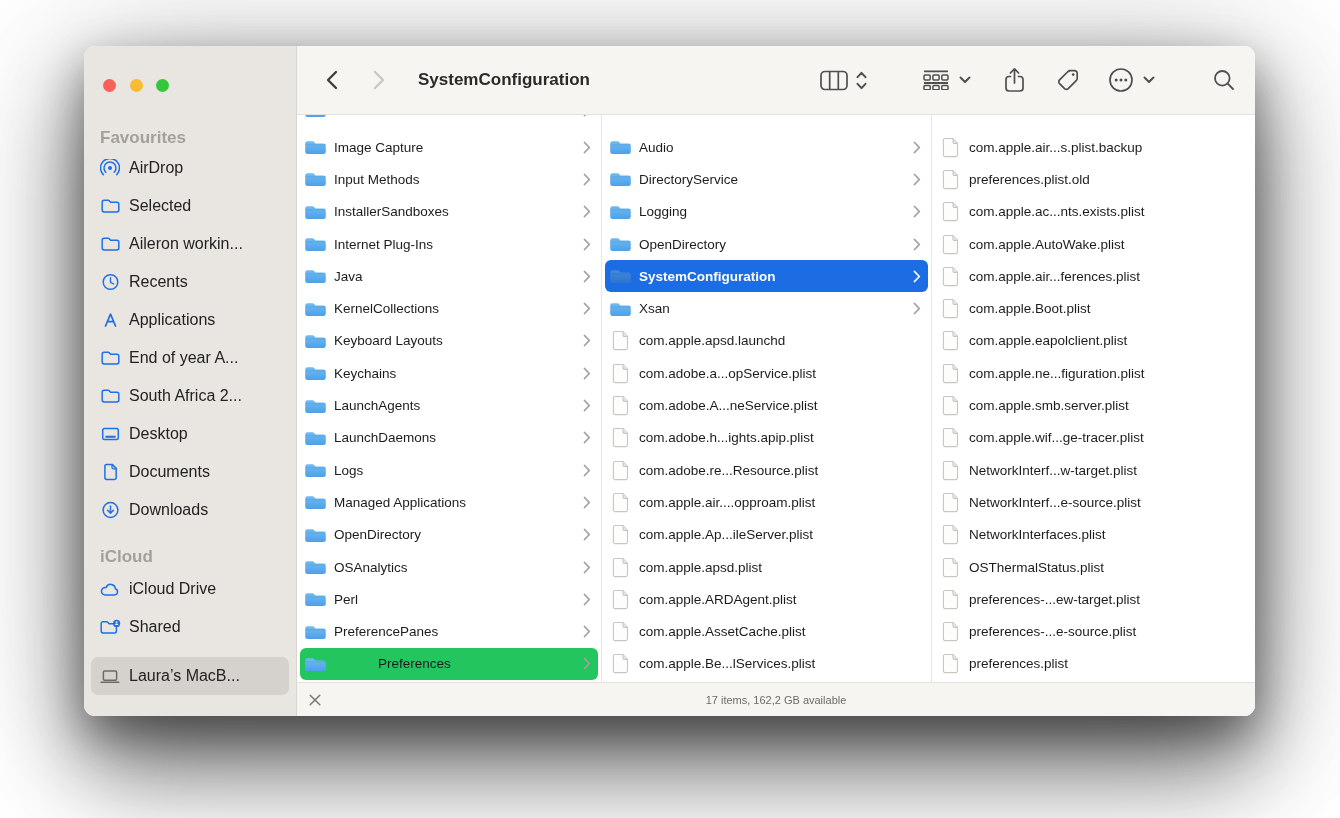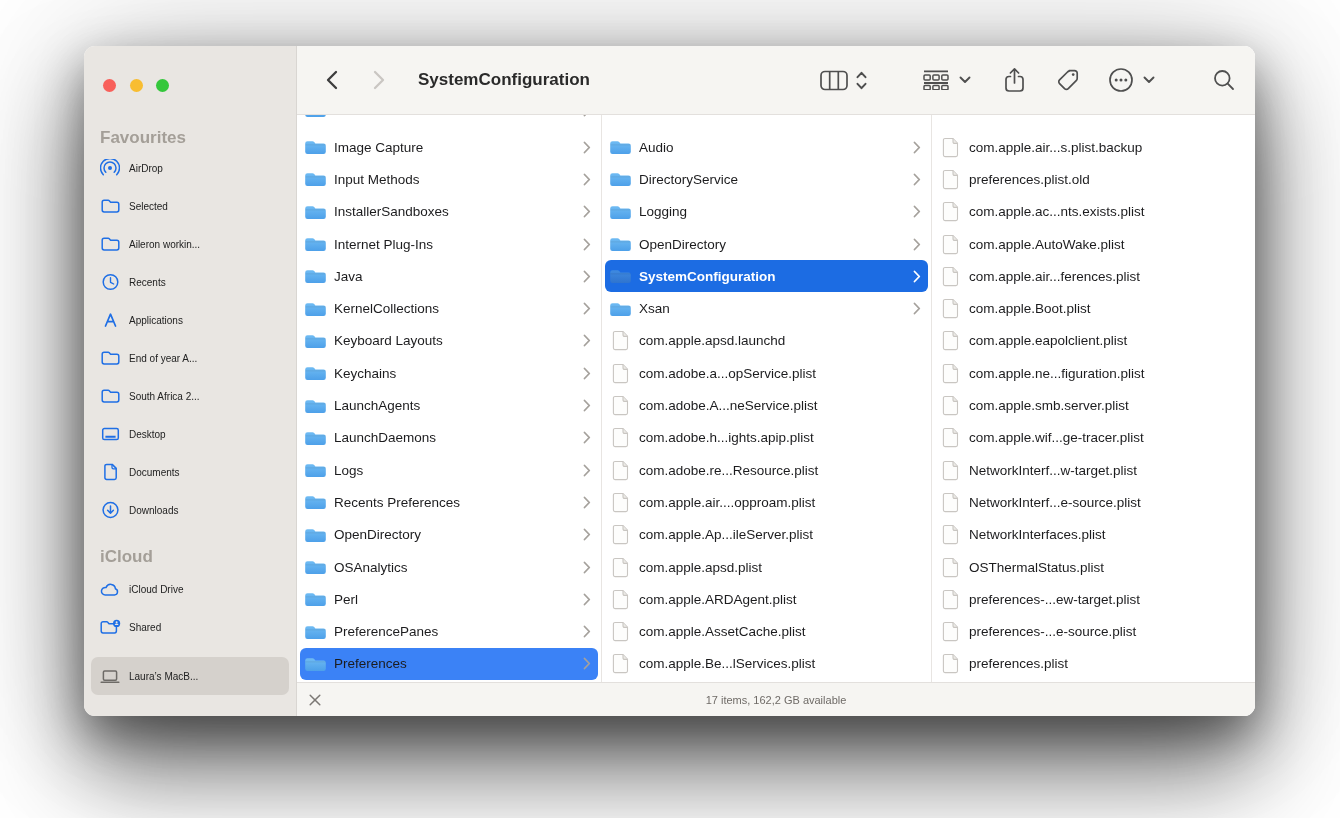--- a/index.html
+++ b/index.html
@@ -9,21 +9,21 @@
     background:#fff;display:flex;overflow:hidden;
     box-shadow:0 55px 95px rgba(0,0,0,.52),0 18px 45px rgba(0,0,0,.38),0 0 140px rgba(0,0,0,.22);}
   
   .sidebar{width:212px;flex:none;background:#e9e6e2;border-right:1px solid #d9d6d2;position:relative;}
   .traffic{position:absolute;top:33px;left:19px;display:flex;gap:13.5px;}
   .dot{width:13px;height:13px;border-radius:50%;}
   .dot.red{background:#f8605a;}.dot.yellow{background:#f8bd31;}.dot.green{background:#34c73b;}
   .side-label{position:absolute;left:16px;font-size:17px;font-weight:700;color:#a49f98;}
   .side-items{position:absolute;left:7px;right:7px;}
   .side-item{height:38px;display:flex;align-items:center;padding:0 6px;border-radius:7px;
-    font-size:10px;color:#222;white-space:nowrap;overflow:hidden;}
+    font-size:16px;color:#222;white-space:nowrap;overflow:hidden;}
   .side-item.selected{background:#d5d1cc;}
   .sicon{width:26px;flex:none;display:flex;justify-content:center;align-items:center;margin-right:6px;}
   
   .main{flex:1;display:flex;flex-direction:column;background:#fff;min-width:0;}
   .toolbar{height:68px;flex:none;background:#f6f5f2;border-bottom:1px solid #e3e0dd;
     display:flex;align-items:center;padding:0 20px 0 22px;}
   .navbtn{display:flex;align-items:center;justify-content:center;width:26px;height:30px;}
   .nav-gap{width:21px;}
   .tb-title{font-size:17px;font-weight:700;color:#2a2a2a;margin-left:26px;white-space:nowrap;}
   .tb-right{margin-left:auto;display:flex;align-items:center;}
@@ -33,21 +33,21 @@
   .col{position:relative;padding-top:16px;box-sizing:border-box;overflow:hidden;}
   .col1{width:304px;flex:none;}
   .col2{width:330px;flex:none;border-left:1px solid #e8e5e2;}
   .col3{flex:1;border-left:1px solid #e8e5e2;min-width:0;}
   .row{height:32.3px;display:flex;align-items:center;margin:0 3px;padding:0 7px 0 3px;border-radius:6px;}
   .ricon{width:24px;flex:none;display:flex;justify-content:center;align-items:center;margin-right:7px;}
   .rlabel{flex:1;font-size:13.5px;color:#1c1c1e;white-space:nowrap;overflow:hidden;}
   .rchev{flex:none;margin-left:6px;display:flex;align-items:center;}
   .row.sel-blue{background:#1c6ce3;}
   .row.sel-blue .rlabel{color:#fff;font-weight:700;}
-  .row.sel-gray{background:#3b82f6;}
+  .row.sel-gray{background:#22c55e;gap:44px;}
   .partial-clip{position:absolute;top:0;left:0;right:0;height:12px;overflow:hidden;}
   .partial-clip .row{margin-top:-21px;}
   
   .statusbar{height:33px;flex:none;background:#f6f5f2;border-top:1px solid #e3e0dd;position:relative;
     display:flex;align-items:center;justify-content:center;font-size:11px;color:#6f6b67;}
   .status-x{position:absolute;left:11px;top:0;bottom:0;display:flex;align-items:center;}
   svg{display:block;}
 </style>
 </head>
 <body>
@@ -528,21 +528,21 @@
                   <defs>
                     <linearGradient id="fg" x1="0" y1="0" x2="0" y2="1">
                       <stop offset="0" stop-color="#6fbbf3"></stop>
                       <stop offset="1" stop-color="#4da0e9"></stop>
                     </linearGradient>
                   </defs>
                   <path d="M1.2 5.6 A2.3 2.3 0 0 1 3.5 3.3 h5 c.65 0 1.27 .28 1.7 .77 l1.2 1.33 h8.1 a2.3 2.3 0 0 1 2.3 2.3 v6 a2.3 2.3 0 0 1 -2.3 2.3 H3.5 a2.3 2.3 0 0 1 -2.3 -2.3 z" fill="url(#fg)"></path>
                   <line x1="1.4" y1="6.9" x2="21.6" y2="6.9" stroke="rgba(0,0,0,0.08)" stroke-width="1"></line>
                 </svg>
               </span>
-              <span class="rlabel">Recents Preferences</span>
+              <span class="rlabel">Managed Applications</span>
               <span class="rchev">
                 <svg width="8" height="13" viewBox="0 0 8 13">
                   <polyline points="1.5,1.5 6.3,6.5 1.5,11.5" fill="none" stroke="#a5a19c" stroke-width="1.8" stroke-linecap="round" stroke-linejoin="round"></polyline>
                 </svg>
               </span>
             </div>
             <div class="row">
               <span class="ricon">
                 <svg width="23" height="18" viewBox="0 0 23 18">
                   <defs>

